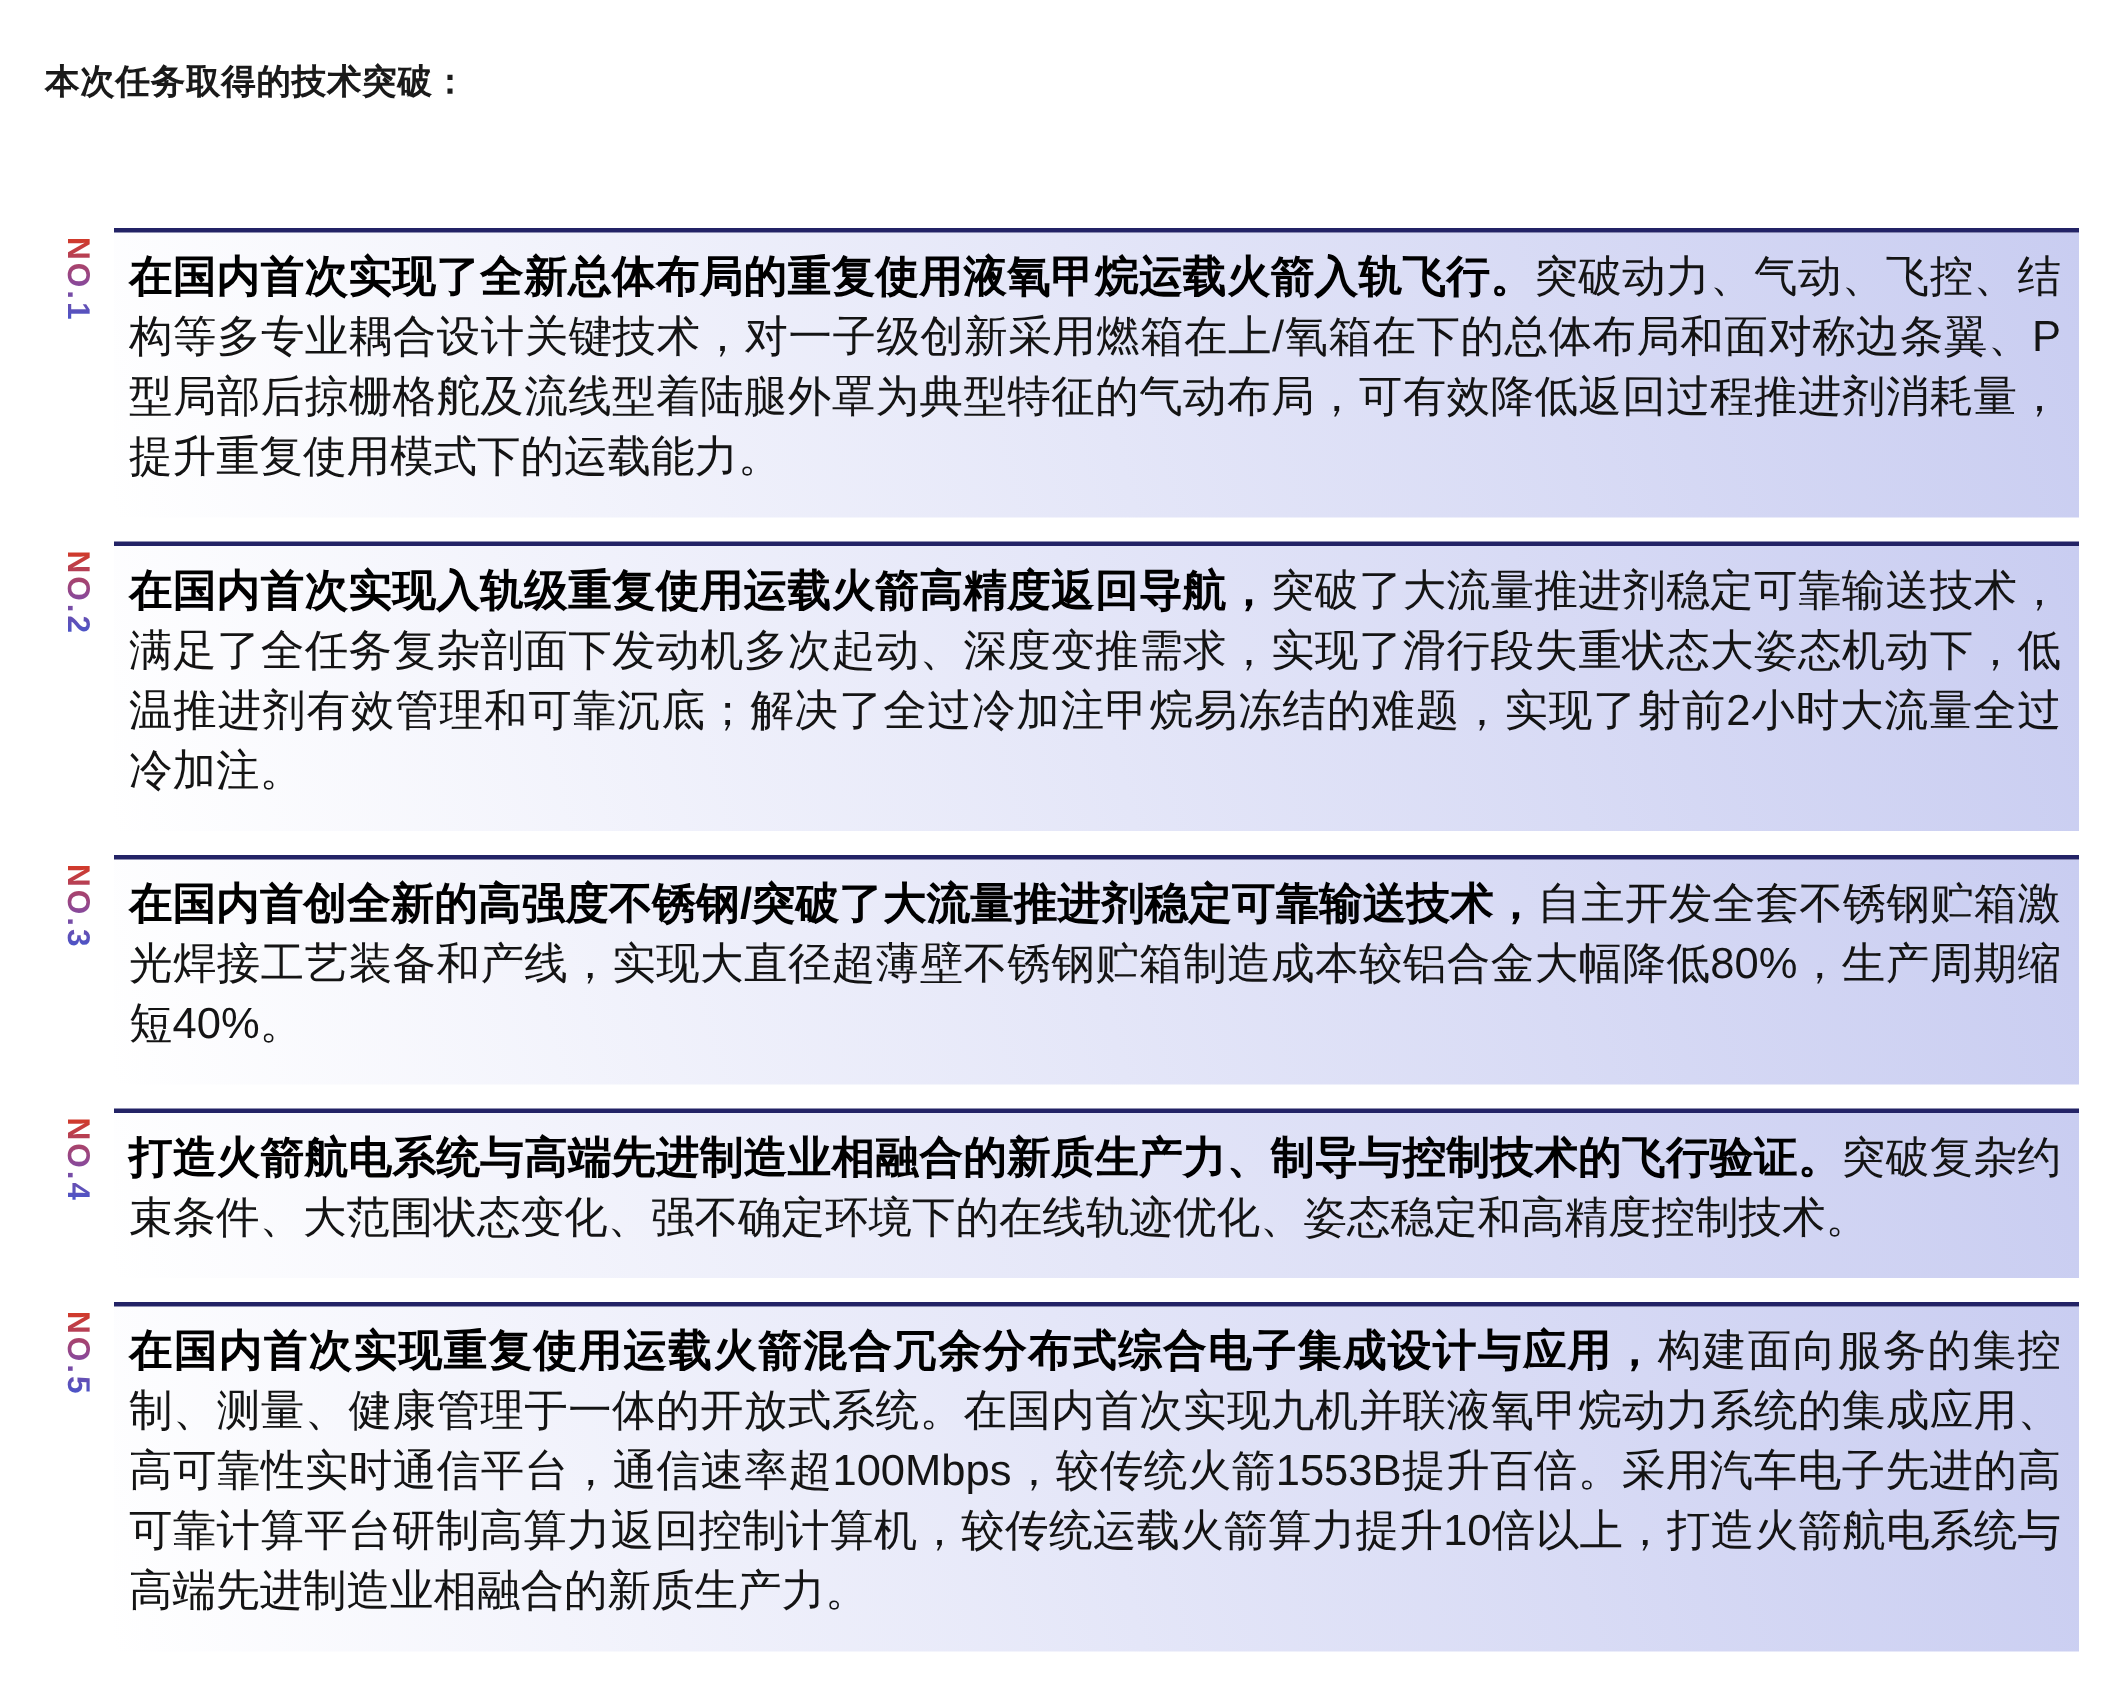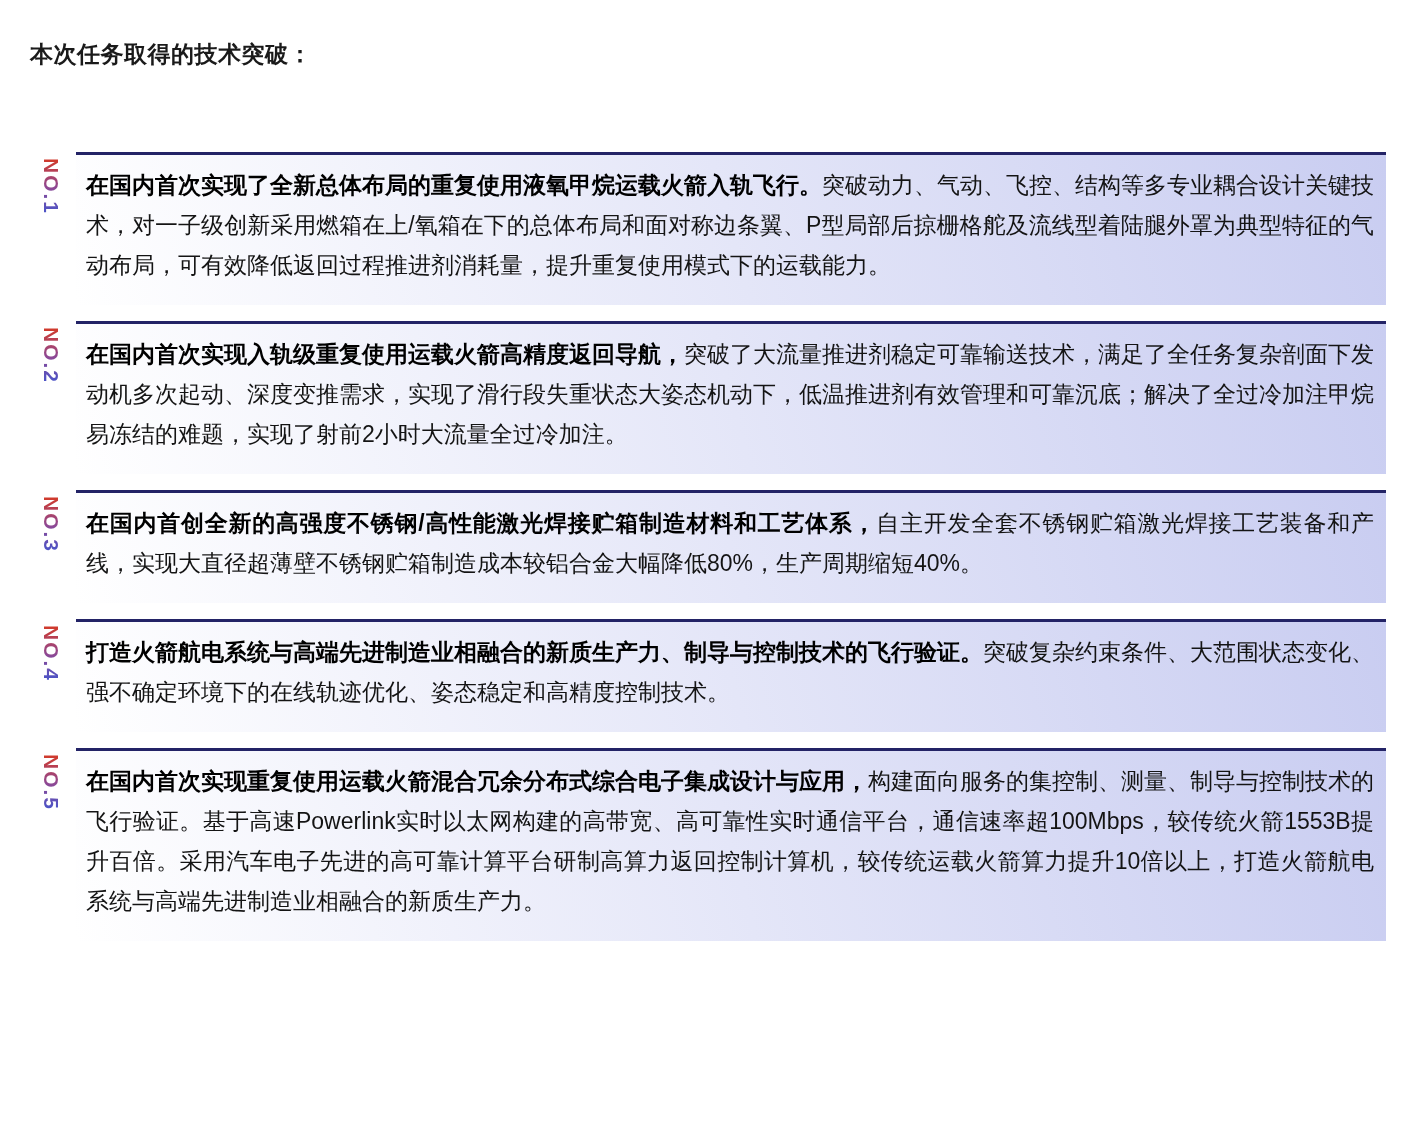--- a/index.html
+++ b/index.html
@@ -58,21 +58,21 @@
     -webkit-background-clip: text;
     background-clip: text;
     color: transparent;
     -webkit-text-fill-color: transparent;
   }
   .band {
     flex: 1 1 auto;
     border-top: 3px solid var(--band-border);
     background: linear-gradient(75deg, var(--bg-left) 0%, var(--bg-right) 100%);
     padding: 10px 12px 20px 10px;
-    font-size: 23px;
+    font-size: 29px;
     line-height: 40px;
     color: #141414;
     text-align: justify;
     text-justify: inter-ideograph;
   }
   .band .lead {
     font-weight: 700;
     color: #000000;
   }
 </style>
@@ -98,35 +98,35 @@
     <div class="band">
       <span class="lead">在国内首次实现入轨级重复使用运载火箭高精度返回导航，</span><span class="body-text">突破了大流量推进剂稳定可靠输送技术，满足了全任务复杂剖面下发动机多次起动、深度变推需求，实现了滑行段失重状态大姿态机动下，低温推进剂有效管理和可靠沉底；解决了全过冷加注甲烷易冻结的难题，实现了射前2小时大流量全过冷加注。</span>
     </div>
   </div>
 
   <div class="section-row">
     <div class="num-col">
       <span class="num-label">NO.3</span>
     </div>
     <div class="band">
-      <span class="lead">在国内首创全新的高强度不锈钢/高性能激光焊接贮箱制造材料和工艺体系，</span><span class="body-text">自主开发全套不锈钢贮箱激光焊接工艺装备和产线，实现大直径超薄壁不锈钢贮箱制造成本较铝合金大幅降低80%，生产周期缩短40%。</span>
+      <span class="lead">在国内首创全新的高强度不锈钢/突破了大流量推进剂稳定可靠输送技术，</span><span class="body-text">自主开发全套不锈钢贮箱激光焊接工艺装备和产线，实现大直径超薄壁不锈钢贮箱制造成本较铝合金大幅降低80%，生产周期缩短40%。</span>
     </div>
   </div>
 
   <div class="section-row">
     <div class="num-col">
       <span class="num-label">NO.4</span>
     </div>
     <div class="band">
       <span class="lead">打造火箭航电系统与高端先进制造业相融合的新质生产力、制导与控制技术的飞行验证。</span><span class="body-text">突破复杂约束条件、大范围状态变化、强不确定环境下的在线轨迹优化、姿态稳定和高精度控制技术。</span>
     </div>
   </div>
 
   <div class="section-row">
     <div class="num-col">
       <span class="num-label">NO.5</span>
     </div>
     <div class="band">
-      <span class="lead">在国内首次实现重复使用运载火箭混合冗余分布式综合电子集成设计与应用，</span><span class="body-text">构建面向服务的集控制、测量、制导与控制技术的飞行验证。基于高速Powerlink实时以太网构建的高带宽、高可靠性实时通信平台，通信速率超100Mbps，较传统火箭1553B提升百倍。采用汽车电子先进的高可靠计算平台研制高算力返回控制计算机，较传统运载火箭算力提升10倍以上，打造火箭航电系统与高端先进制造业相融合的新质生产力。</span>
+      <span class="lead">在国内首次实现重复使用运载火箭混合冗余分布式综合电子集成设计与应用，</span><span class="body-text">构建面向服务的集控制、测量、健康管理于一体的开放式系统。在国内首次实现九机并联液氧甲烷动力系统的集成应用、高可靠性实时通信平台，通信速率超100Mbps，较传统火箭1553B提升百倍。采用汽车电子先进的高可靠计算平台研制高算力返回控制计算机，较传统运载火箭算力提升10倍以上，打造火箭航电系统与高端先进制造业相融合的新质生产力。</span>
     </div>
   </div>
 </div>
 </div>
 
 </body></html>

